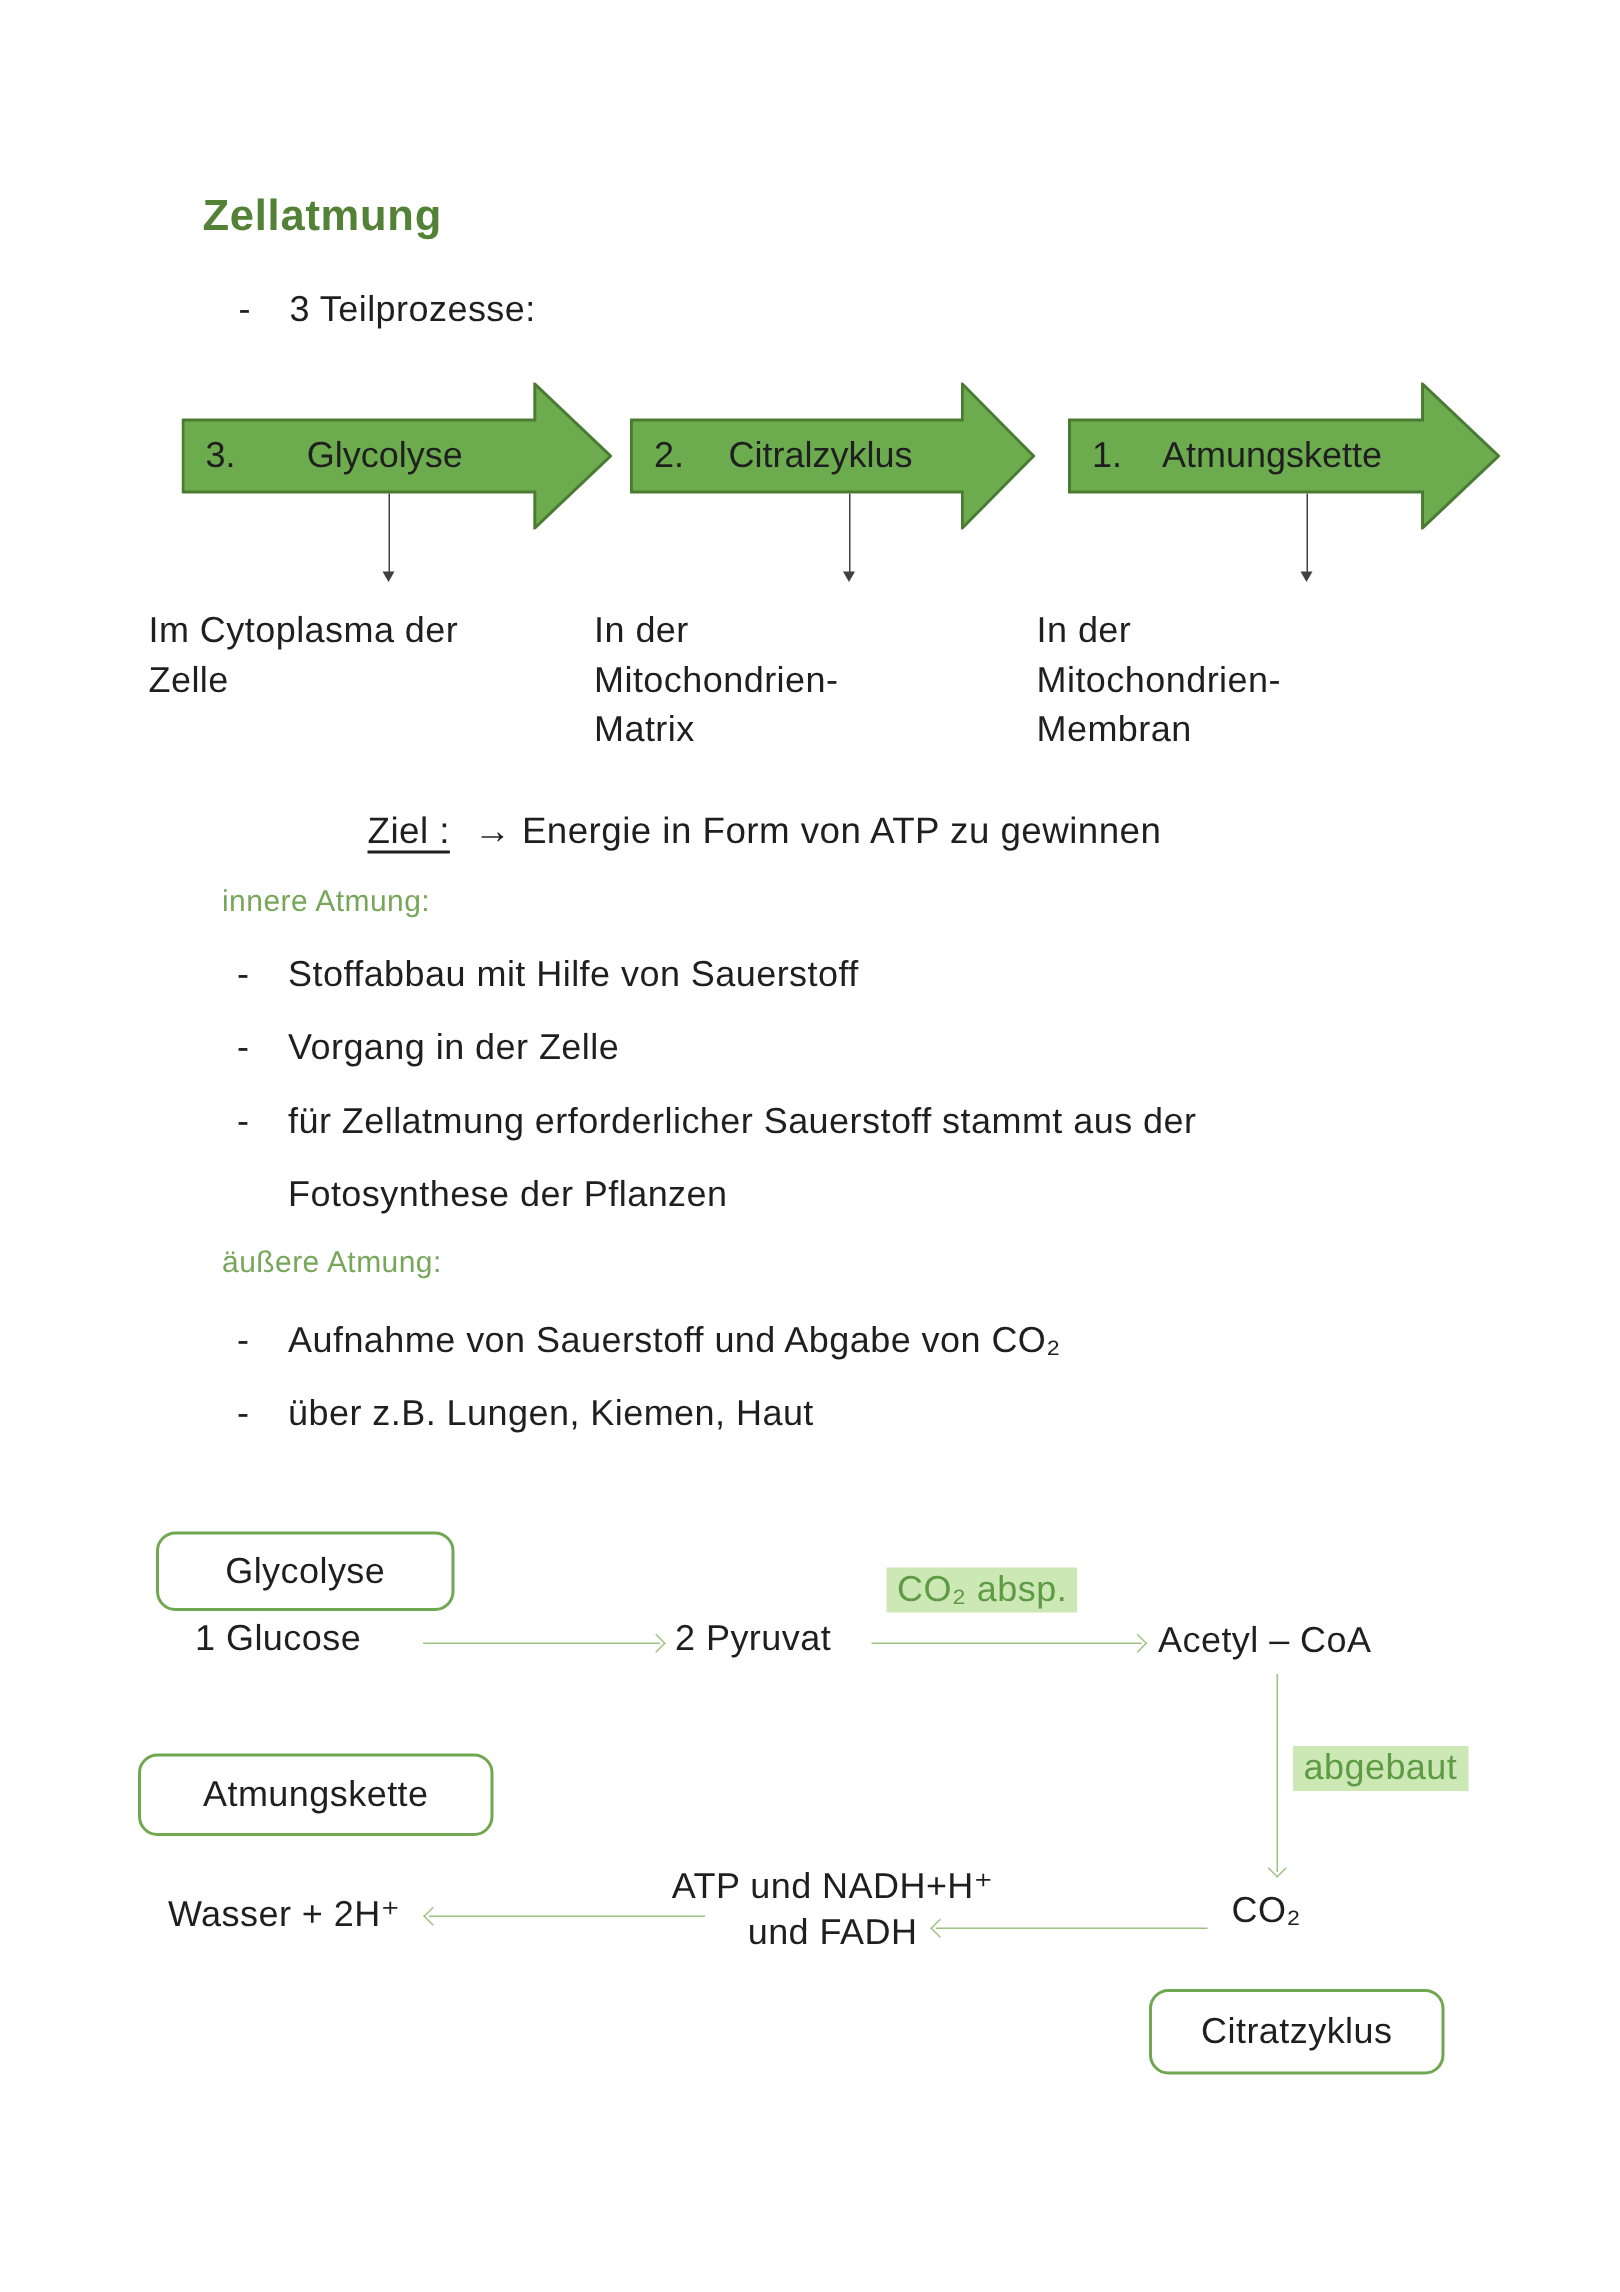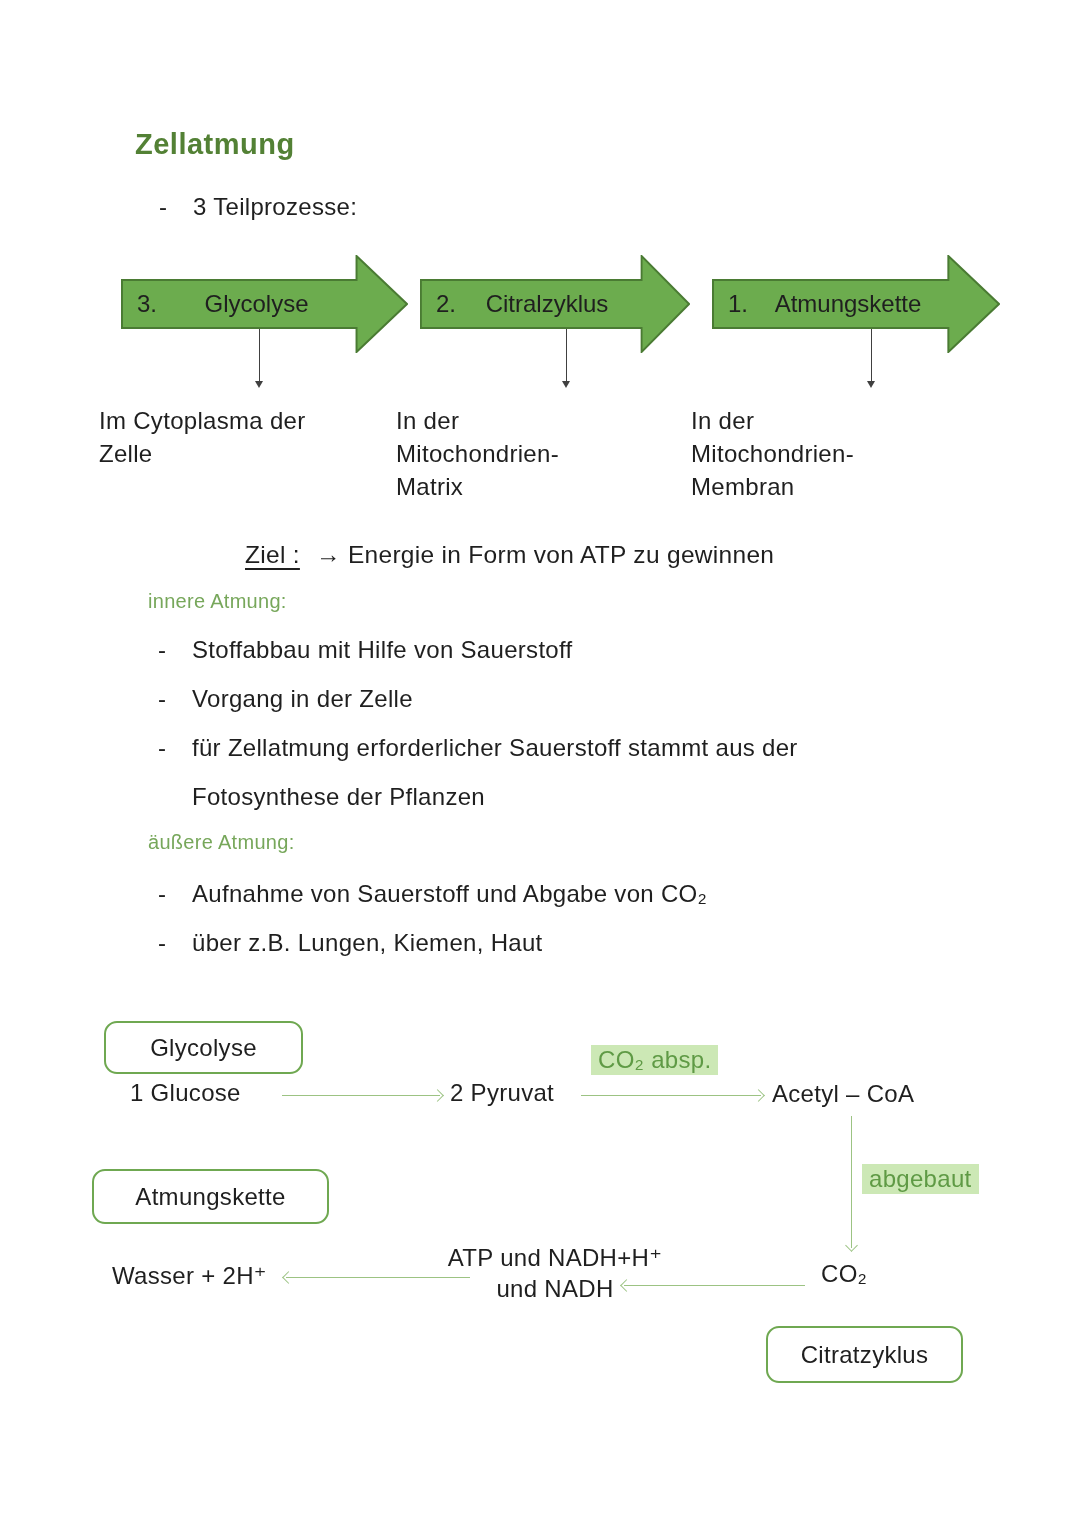--- a/index.html
+++ b/index.html
@@ -186,21 +186,21 @@
 
   <div class="gbox" style="left:92px;top:1169px;width:233px;height:51px">
     <span>Atmungskette</span>
   </div>
 
   <div class="dlabel" style="left:112px;top:1262px">Wasser + 2H⁺</div>
   <div class="harrow left" style="left:286px;top:1277px;width:184px"></div>
 
   <div class="atpblock" style="left:425px;top:1242px;width:260px">
     <div>ATP und NADH+H⁺</div>
-    <div>und NADH</div>
+    <div>und FADH</div>
   </div>
 
   <div class="harrow left" style="left:624px;top:1285px;width:181px"></div>
   <div class="dlabel" style="left:821px;top:1260px">CO₂</div>
 
   <div class="gbox" style="left:766px;top:1326px;width:193px;height:53px">
     <span>Citratzyklus</span>
   </div>
 
 </div>

